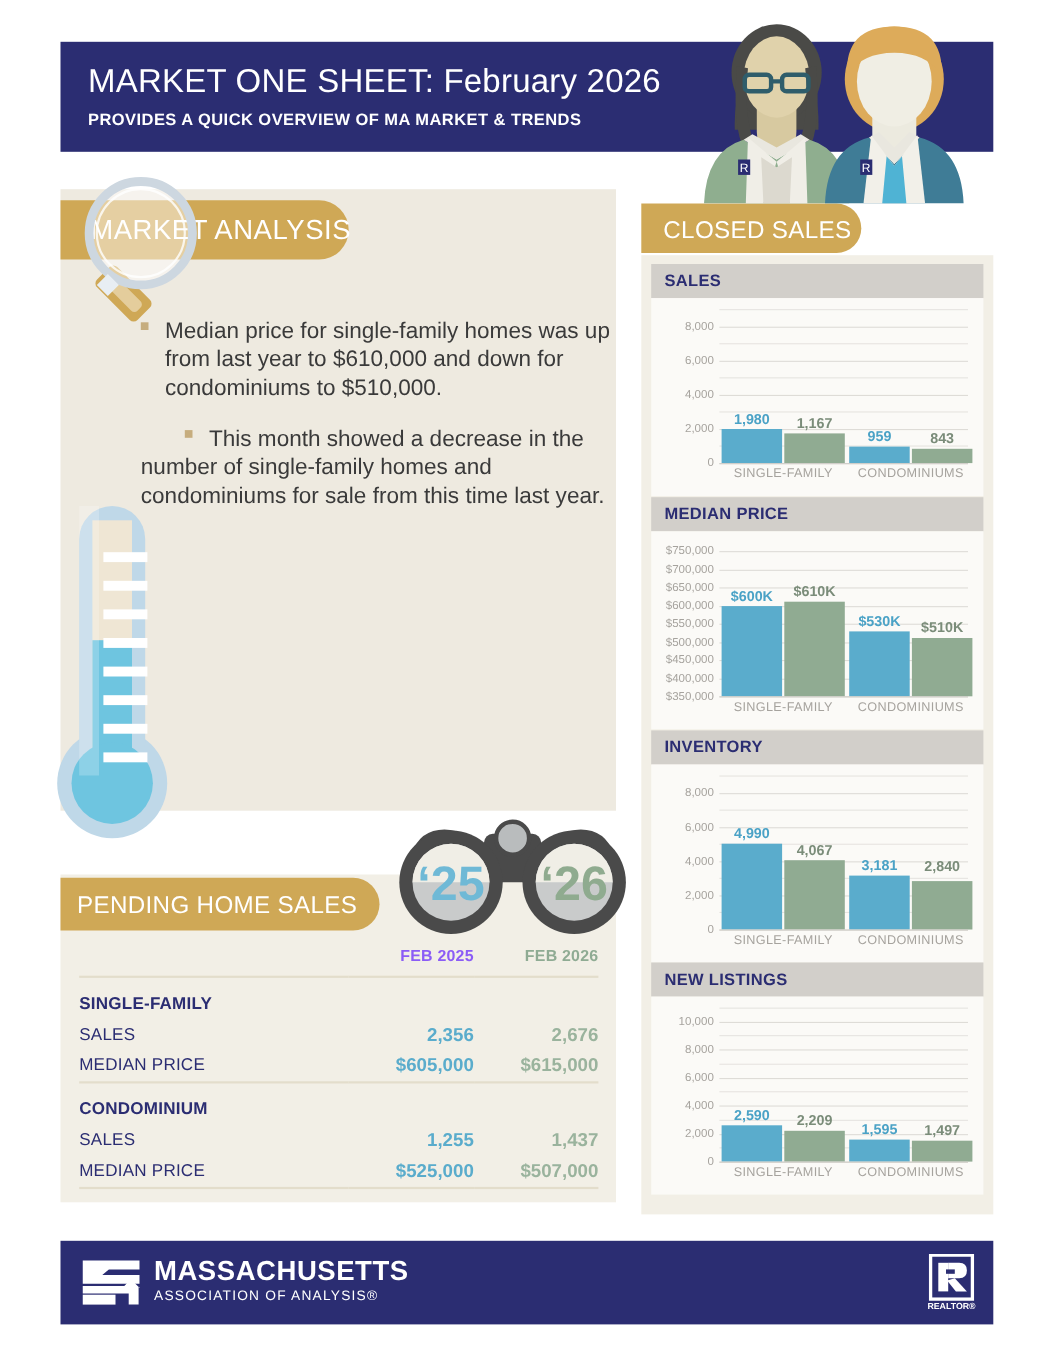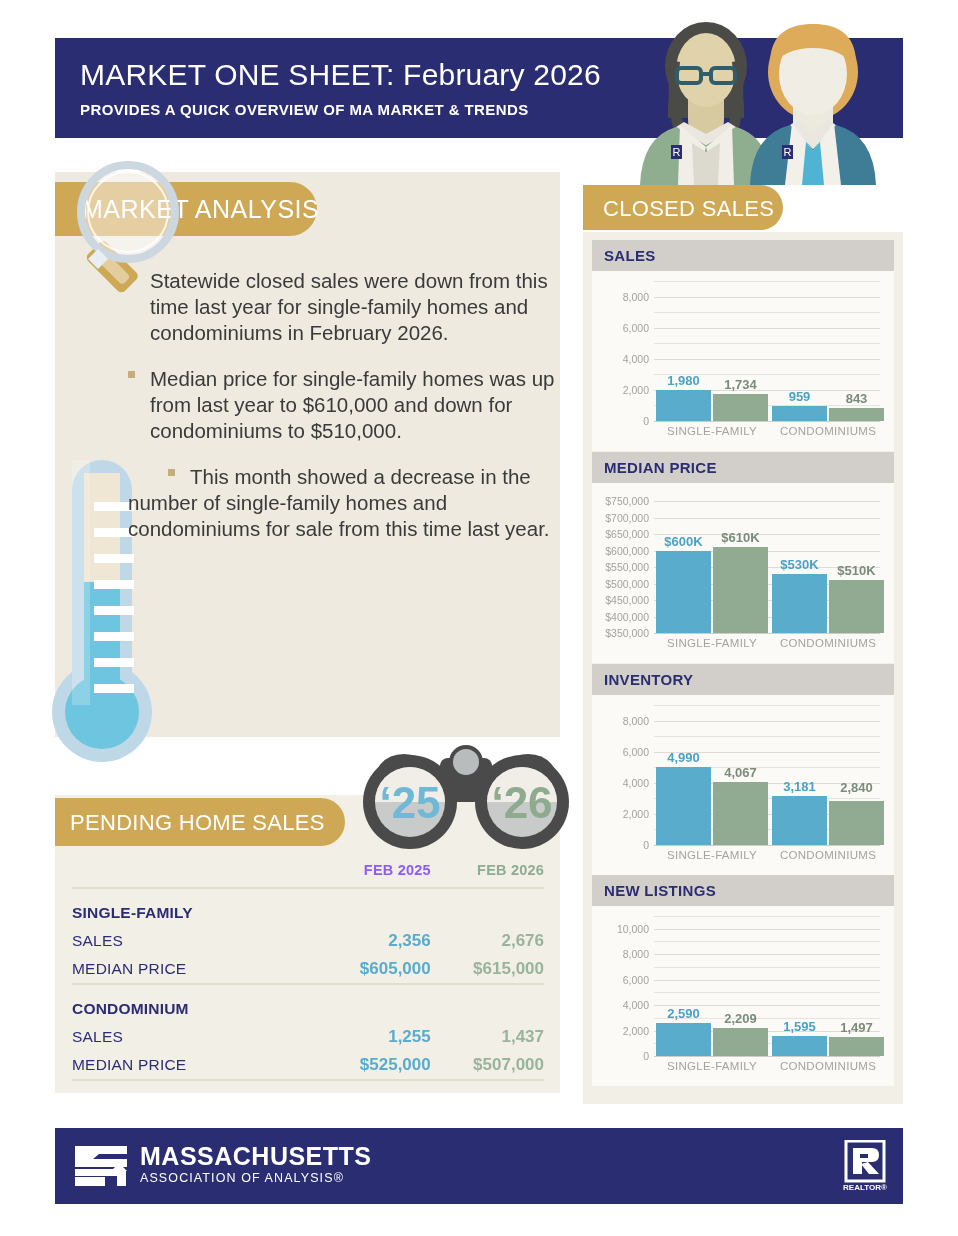--- a/index.html
+++ b/index.html
@@ -167,21 +167,20 @@
     </g>
     <circle cx="88" cy="62" r="47" fill="#ffffff" fill-opacity="0.45"></circle>
     <circle cx="88" cy="62" r="47" fill="none" stroke="#cdd7e0" stroke-width="8"></circle>
     <circle cx="88" cy="62" r="40" fill="none" stroke="#ffffff" stroke-width="2" stroke-opacity="0.8"></circle>
     <path d="M58 99 l-10 10 l10 10 l10 -10 z" fill="#e8eef3"></path>
   </svg>
 
   <div class="bullets">
     <div class="bullet">
       <span class="sq"></span>
-      <span>Statewide closed sales were down from this time last year for single-family homes and condominiums in February 2026.</span>
     </div>
     <div class="bullet">
       <span class="sq"></span>
       <span>Median price for single-family homes was up from last year to $610,000 and down for condominiums to $510,000.</span>
     </div>
     <div class="bullet indent">
       <span class="sq"></span>
       <span class="first-ln">This month showed a decrease in the number of single-family homes and condominiums for sale from this time last year.</span>
     </div>
   </div>
@@ -291,21 +290,21 @@
           <div class="gridline major" style="top: 15.5556px;"></div>
           <div class="gridline" style="top: 0px;"></div>
           <div class="ylab" style="top: 140px;">0</div>
           <div class="ylab" style="top: 108.889px;">2,000</div>
           <div class="ylab" style="top: 77.7778px;">4,000</div>
           <div class="ylab" style="top: 46.6667px;">6,000</div>
           <div class="ylab" style="top: 15.5556px;">8,000</div>
           <div class="bar b25" style="position: absolute; left: 2px; width: 55px; top: 109.2px; height: 30.8px;"></div>
           <div class="bval v25" style="left: 29.5px; top: 92.2px;">1,980</div>
           <div class="bar b26" style="position: absolute; left: 59px; width: 55px; top: 113.027px; height: 26.9733px;"></div>
-          <div class="bval v26" style="left: 86.5px; top: 96.0267px;">1,734</div>
+          <div class="bval v26" style="left: 86.5px; top: 96.0267px;">1,167</div>
           <div class="catlab" style="left: 58px; top: 144px;">SINGLE-FAMILY</div>
           <div class="bar b25" style="position: absolute; left: 118px; width: 55px; top: 125.082px; height: 14.9178px;"></div>
           <div class="bval v25" style="left: 145.5px; top: 108.082px;">959</div>
           <div class="bar b26" style="position: absolute; left: 175px; width: 55px; top: 126.887px; height: 13.1133px;"></div>
           <div class="bval v26" style="left: 202.5px; top: 109.887px;">843</div>
           <div class="catlab" style="left: 174px; top: 144px;">CONDOMINIUMS</div>
           <div class="axis-base" style="top: 140px;"></div>
         </div>
       </div>
   </div>

